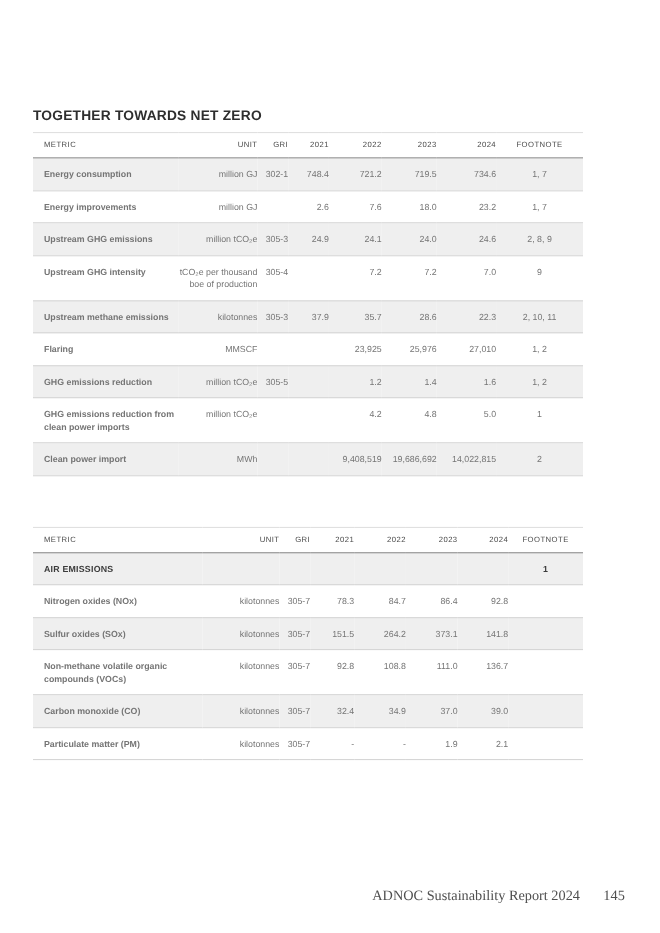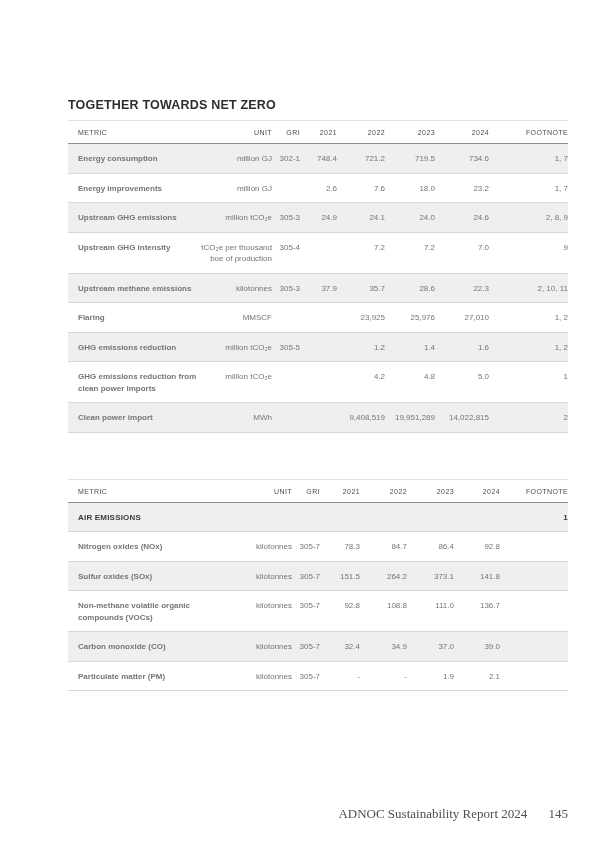--- a/index.html
+++ b/index.html
@@ -3,21 +3,21 @@
 <meta charset="utf-8">
 <style>
   html,body{margin:0;padding:0;background:#ffffff;}
   .page{
     position:relative;
     width:600px;height:848px;
     background:#ffffff;
     font-family:"Liberation Sans","DejaVu Sans",sans-serif;
     color:#3b3b3b;
     box-sizing:border-box;
-    padding:98px 32px 0 68px;
+    padding:98px 32px 0 30px;
     overflow:hidden;
   }
   .section-title{
     margin:0 0 8px 0;
     font-size:12.5px;
     font-weight:700;
     letter-spacing:.2px;
     color:#2e2e2e;
   }
   .section-2{margin-top:46px;}
@@ -47,21 +47,21 @@
     border-bottom:1px solid #d6d6d6;
   }
   table.data-table .c0{text-align:left;padding-left:10px;margin-top:45px;}
   table.data-table th.c0{padding-left:10px;}
   table.data-table .c1{text-align:right;}
   table.data-table .c2,
   table.data-table .c3,
   table.data-table .c4,
   table.data-table .c5,
   table.data-table .c6{text-align:right;}
-  table.data-table .c7{text-align:right;}
+  table.data-table .c7{text-align:center;}
   td.metric{font-weight:700;color:#3b3b3b;padding-right:8px;}
   tr.shaded td{background:var(--row-shading,#efefef);}
   tr.section-row td{font-weight:700;color:#3b3b3b;letter-spacing:.2px;}
   .page-footer{
     position:absolute;
     right:32px;
     bottom:26px;
     font-family:"Liberation Serif","DejaVu Serif",serif;
     font-size:13px;
     color:#4f4f4f;
@@ -179,21 +179,21 @@
             <td class="c5">4.8</td>
             <td class="c6">5.0</td>
             <td class="c7">1</td>
           </tr>
           <tr class="shaded">
             <td class="c0 metric">Clean power import</td>
             <td class="c1">MWh</td>
             <td class="c2"></td>
             <td class="c3"></td>
             <td class="c4">9,408,519</td>
-            <td class="c5">19,951,289</td>
+            <td class="c5">19,686,692</td>
             <td class="c6">14,022,815</td>
             <td class="c7">2</td>
           </tr>
         </tbody>
       </table>
   </section>
 
   <section class="section-2">
     <table class="data-table" data-table="1">
         <colgroup>

